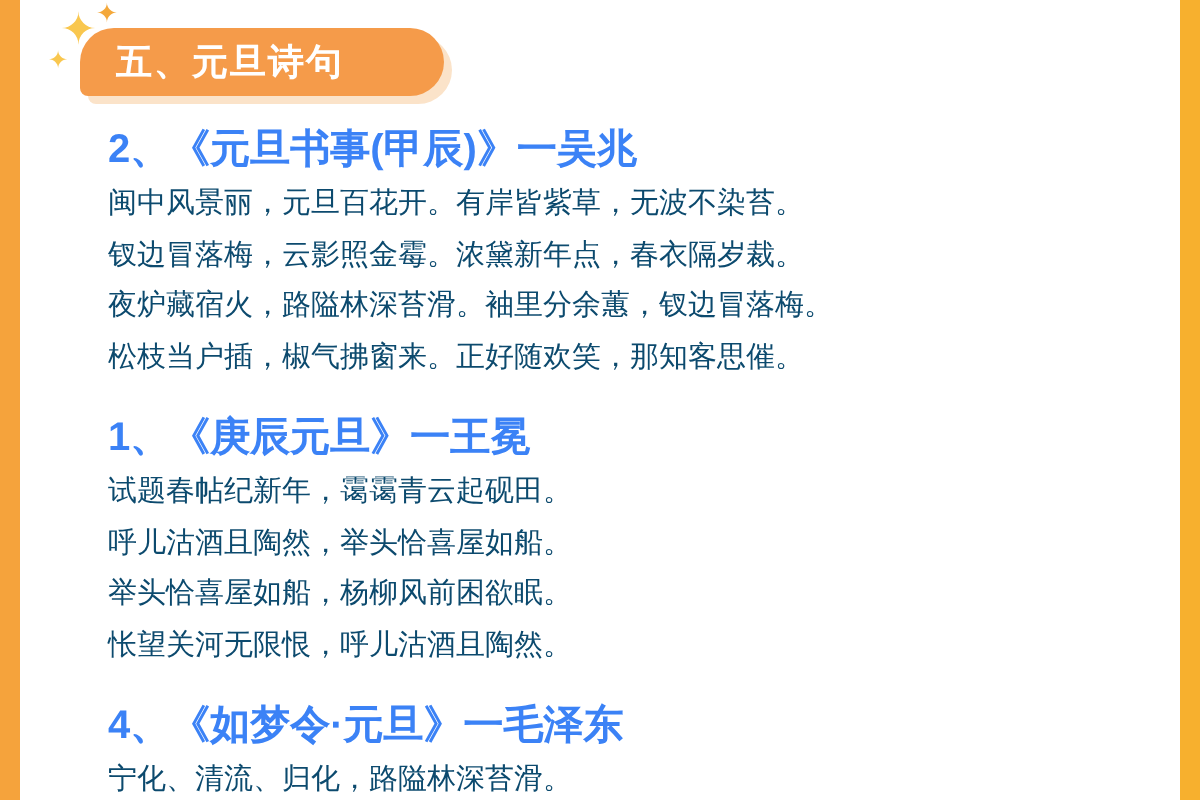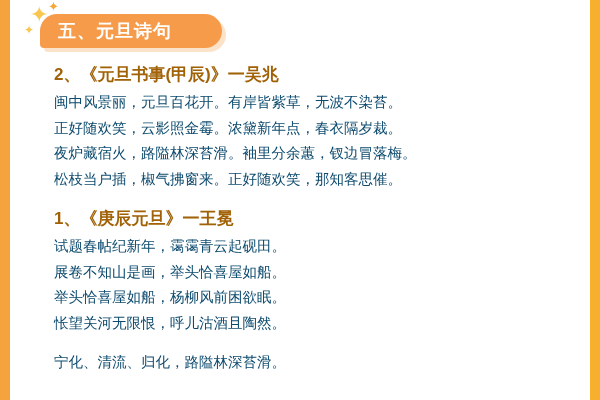--- a/index.html
+++ b/index.html
@@ -111,23 +111,23 @@
   .content {
     position: absolute;
     left: 36px;
     top: 62px;
     width: 500px;
   }
   .poem-block {
     margin-bottom: 14px;
   }
   .poem-title {
-    font-size: 17px;
+    font-size: 20px;
     font-weight: bold;
-    color: #a16207;
+    color: #3b82f6;
     line-height: 26px;
     margin-bottom: 2px;
     white-space: nowrap;
   }
   .poem-line {
     font-size: 14.5px;
     color: #0c4a6e;
     line-height: 25.5px;
     white-space: nowrap;
   }
@@ -152,34 +152,35 @@
 
     <span class="sparkle s1">✦</span>
     <span class="sparkle s2">✦</span>
     <span class="sparkle s3">✦</span>
 
     <div class="content">
 
       <div class="poem-block">
         <div class="poem-title">2、《元旦书事(甲辰)》一吴兆</div>
         <div class="poem-line">闽中风景丽，元旦百花开。有岸皆紫草，无波不染苔。</div>
-        <div class="poem-line">正好随欢笑，云影照金霉。浓黛新年点，春衣隔岁裁。</div>
+        <div class="poem-line">钗边冒落梅，云影照金霉。浓黛新年点，春衣隔岁裁。</div>
         <div class="poem-line">夜炉藏宿火，路隘林深苔滑。袖里分余蕙，钗边冒落梅。</div>
         <div class="poem-line">松枝当户插，椒气拂窗来。正好随欢笑，那知客思催。</div>
       </div>
 
       <div class="poem-block">
         <div class="poem-title">1、《庚辰元旦》一王冕</div>
         <div class="poem-line">试题春帖纪新年，霭霭青云起砚田。</div>
-        <div class="poem-line">展卷不知山是画，举头恰喜屋如船。</div>
+        <div class="poem-line">呼儿沽酒且陶然，举头恰喜屋如船。</div>
         <div class="poem-line">举头恰喜屋如船，杨柳风前困欲眠。</div>
         <div class="poem-line">怅望关河无限恨，呼儿沽酒且陶然。</div>
       </div>
 
       <div class="poem-block last">
+        <div class="poem-title">4、《如梦令·元旦》一毛泽东</div>
         <div class="poem-line">宁化、清流、归化，路隘林深苔滑。</div>
       </div>
 
     </div>
   </div>
 
   <div class="band-right"></div>
   <div class="band-right-inner"></div>
 
 </div>

